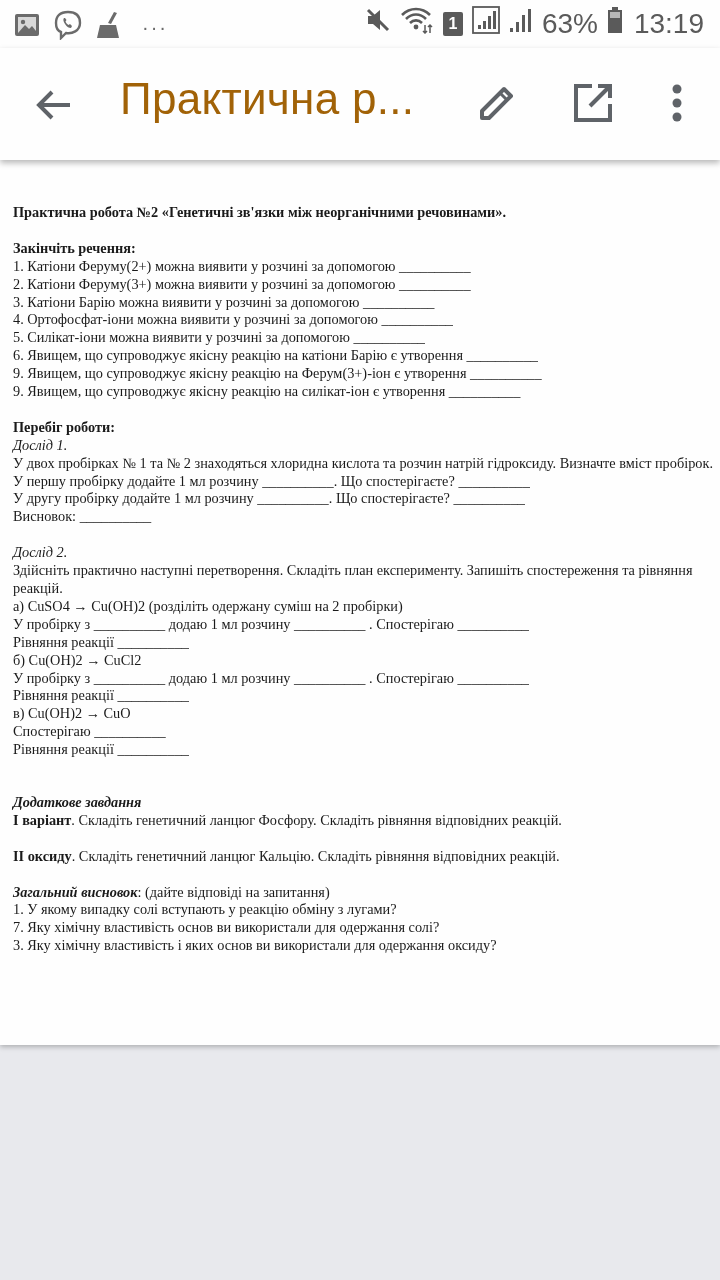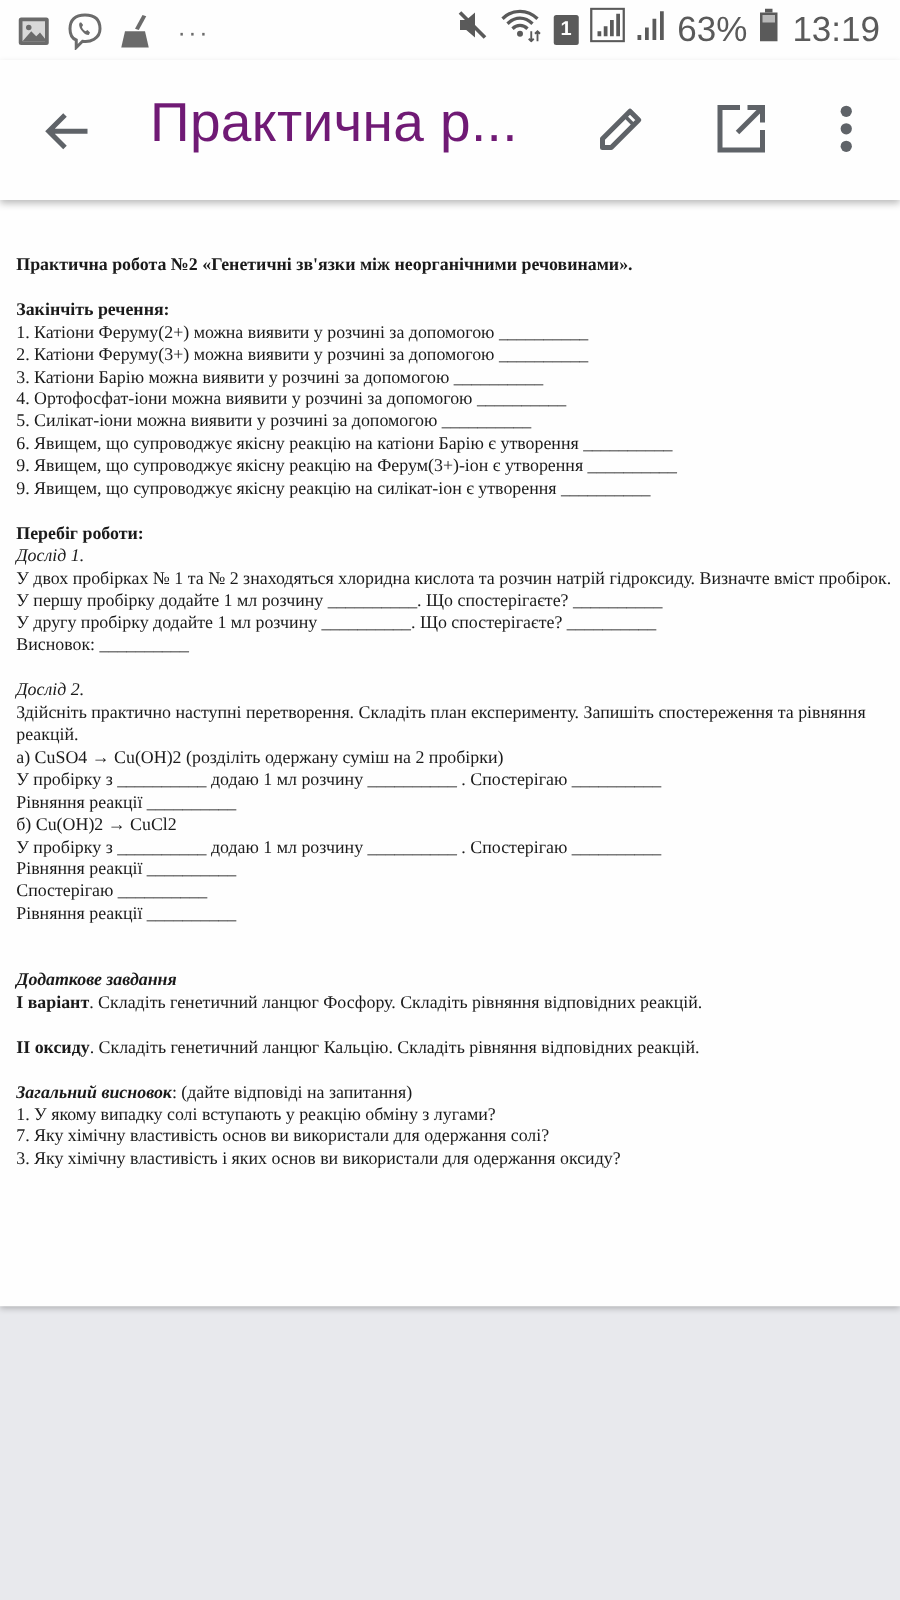--- a/index.html
+++ b/index.html
@@ -3,21 +3,21 @@
 <meta charset="utf-8">
 <style>
   html, body { margin:0; padding:0; }
   body { width:720px; height:1280px; position:relative; overflow:hidden; background:#e8e9ed; font-family:"Liberation Sans", sans-serif; }
   .statusbar { position:absolute; left:0; top:0; width:720px; height:48px; background:#fefefe; color:#5f5f5f; }
   .sb-left { position:absolute; left:14px; top:10px; display:flex; align-items:center; gap:14px; }
   .sb-right { position:absolute; right:16px; top:6px; display:flex; align-items:center; gap:9px; font-size:28px; color:#5a5a5a; }
   .sb-ico { display:inline-block; }
   .toolbar { position:absolute; left:0; top:48px; width:720px; height:112px; background:#fefefe; box-shadow:0 3px 6px rgba(0,0,0,0.28); z-index:2; }
   .back-btn { position:absolute; left:30px; top:32px; width:50px; height:50px; cursor:pointer; }
-  .title { position:absolute; left:120px; top:26px; font-size:44px; color:#701a75; letter-spacing:0.3px; }
+  .title { position:absolute; left:120px; top:26px; font-size:44px; color:#a16207; letter-spacing:0.3px; }
   .tb-btn { position:absolute; top:30px; width:50px; height:50px; cursor:pointer; }
   .doc { position:absolute; left:0; top:160px; width:720px; height:885px; background:#fefefe; box-shadow:0 2px 5px rgba(0,0,0,0.25); }
   .page { position:absolute; left:13px; top:44px; width:700px; font-family:"Liberation Serif", serif; font-size:14.3px; line-height:17.9px; color:#1a1a1a; }
   .page p { margin:0; white-space:nowrap; }
   .b { font-weight:bold; }
   .i { font-style:italic; }
   .bi { font-weight:bold; font-style:italic; }
   .gap { height:17.9px; }
   .gap-lg { height:35px; }
   .wrap { white-space:normal !important; width:705px; }
@@ -147,20 +147,21 @@
     <p>Висновок: __________</p>
     <div class="gap"></div>
     <p class="i">Дослід 2.</p>
     <p class="wrap">Здійсніть практично наступні перетворення. Складіть план експерименту. Запишіть спостереження та рівняння реакцій.</p>
     <p>а) CuSO4 → Cu(OH)2 (розділіть одержану суміш на 2 пробірки)</p>
     <p>У пробірку з __________ додаю 1 мл розчину __________ . Спостерігаю __________</p>
     <p>Рівняння реакції __________</p>
     <p>б) Cu(OH)2 → CuCl2</p>
     <p>У пробірку з __________ додаю 1 мл розчину __________ . Спостерігаю __________</p>
     <p>Рівняння реакції __________</p>
+    <p>в) Cu(OH)2 → CuO</p>
     <p>Спостерігаю __________</p>
     <p>Рівняння реакції __________</p>
     <div class="gap-lg"></div>
     <p class="bi">Додаткове завдання</p>
     <p><span class="b">I варіант</span><span>. Складіть генетичний ланцюг Фосфору. Складіть рівняння відповідних реакцій.</span></p>
     <div class="gap"></div>
     <p><span class="b">II оксиду</span><span>. Складіть генетичний ланцюг Кальцію. Складіть рівняння відповідних реакцій.</span></p>
     <div class="gap"></div>
     <p><span class="bi">Загальний висновок</span><span>: (дайте відповіді на запитання)</span></p>
     <p>1. У якому випадку солі вступають у реакцію обміну з лугами?</p>

